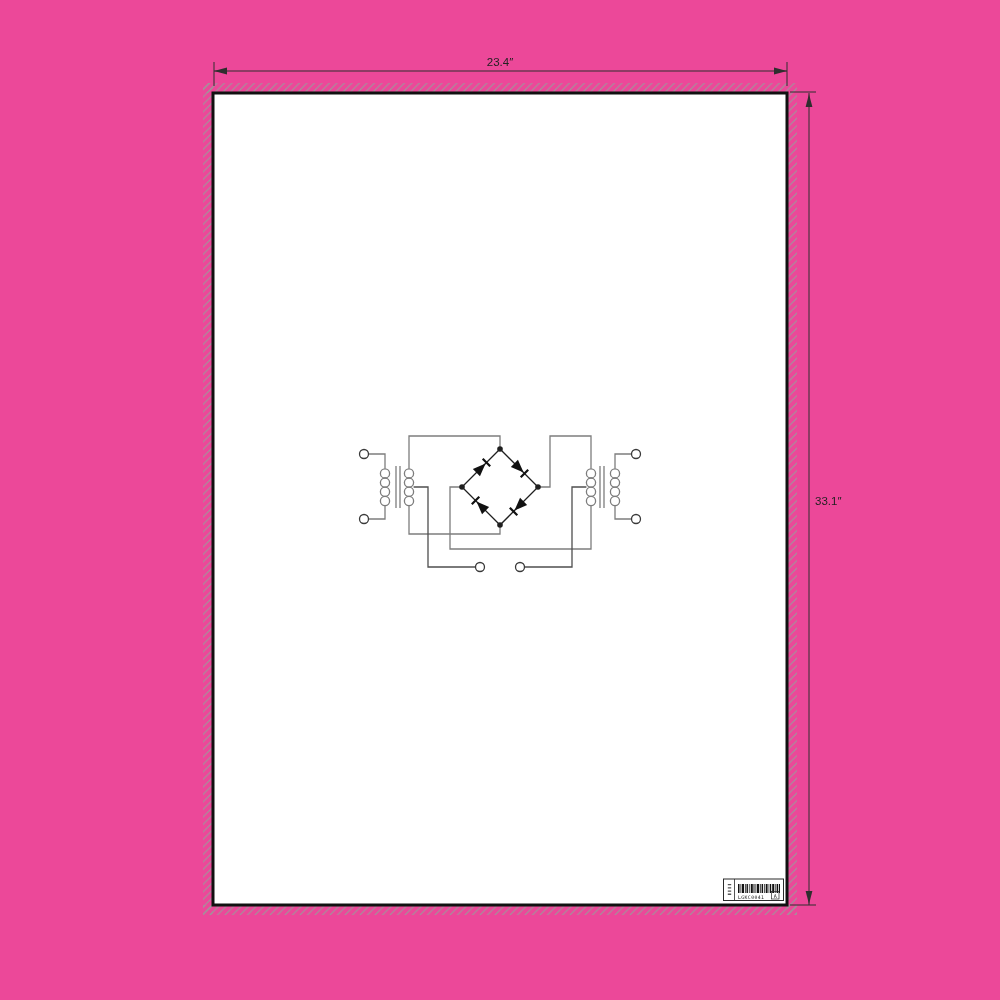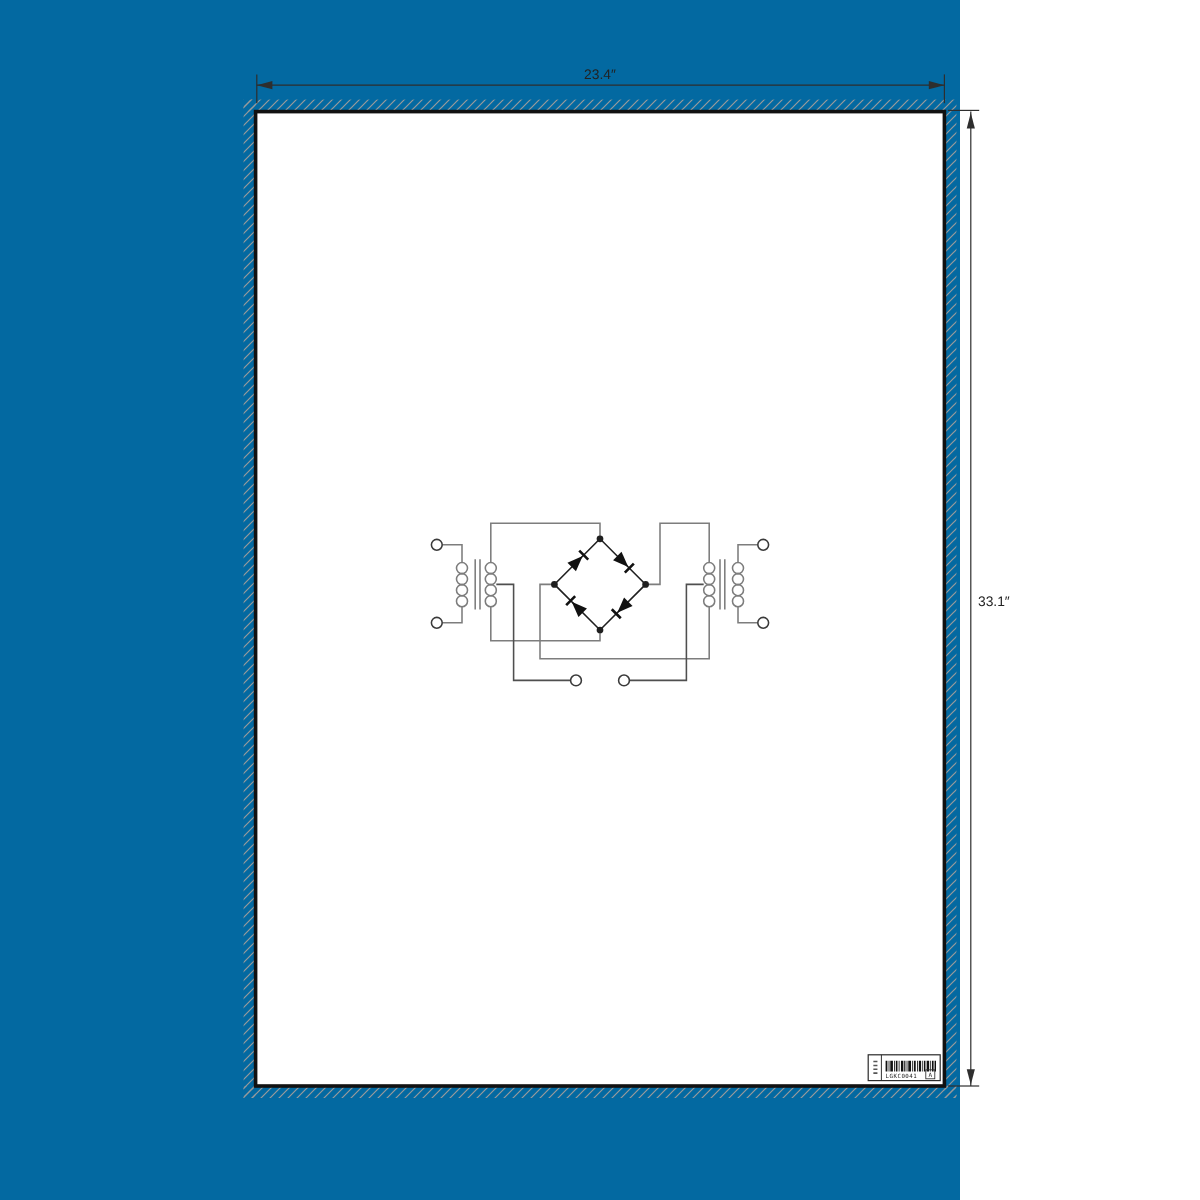--- a/index.html
+++ b/index.html
@@ -1,17 +1,17 @@
 <!DOCTYPE html>
 <html><head>
 <meta charset="utf-8">
 <style>
   html, body { margin: 0; padding: 0; background: #ffffff; }
   body { width: 1000px; height: 1000px; overflow: hidden; }
-  .canvas { position: relative; width: 800px; height: 1000px; background: #0369a1; }
+  .canvas { position: relative; width: 1000px; height: 1000px; background: #ec4899; }
   svg text {
     font-family: "Liberation Sans", "DejaVu Sans", sans-serif;
     fill: #222222;
   }
   svg text.micro {
     font-family: "DejaVu Sans Mono", "Liberation Mono", monospace;
   }
 </style>
 </head>
 <body>

